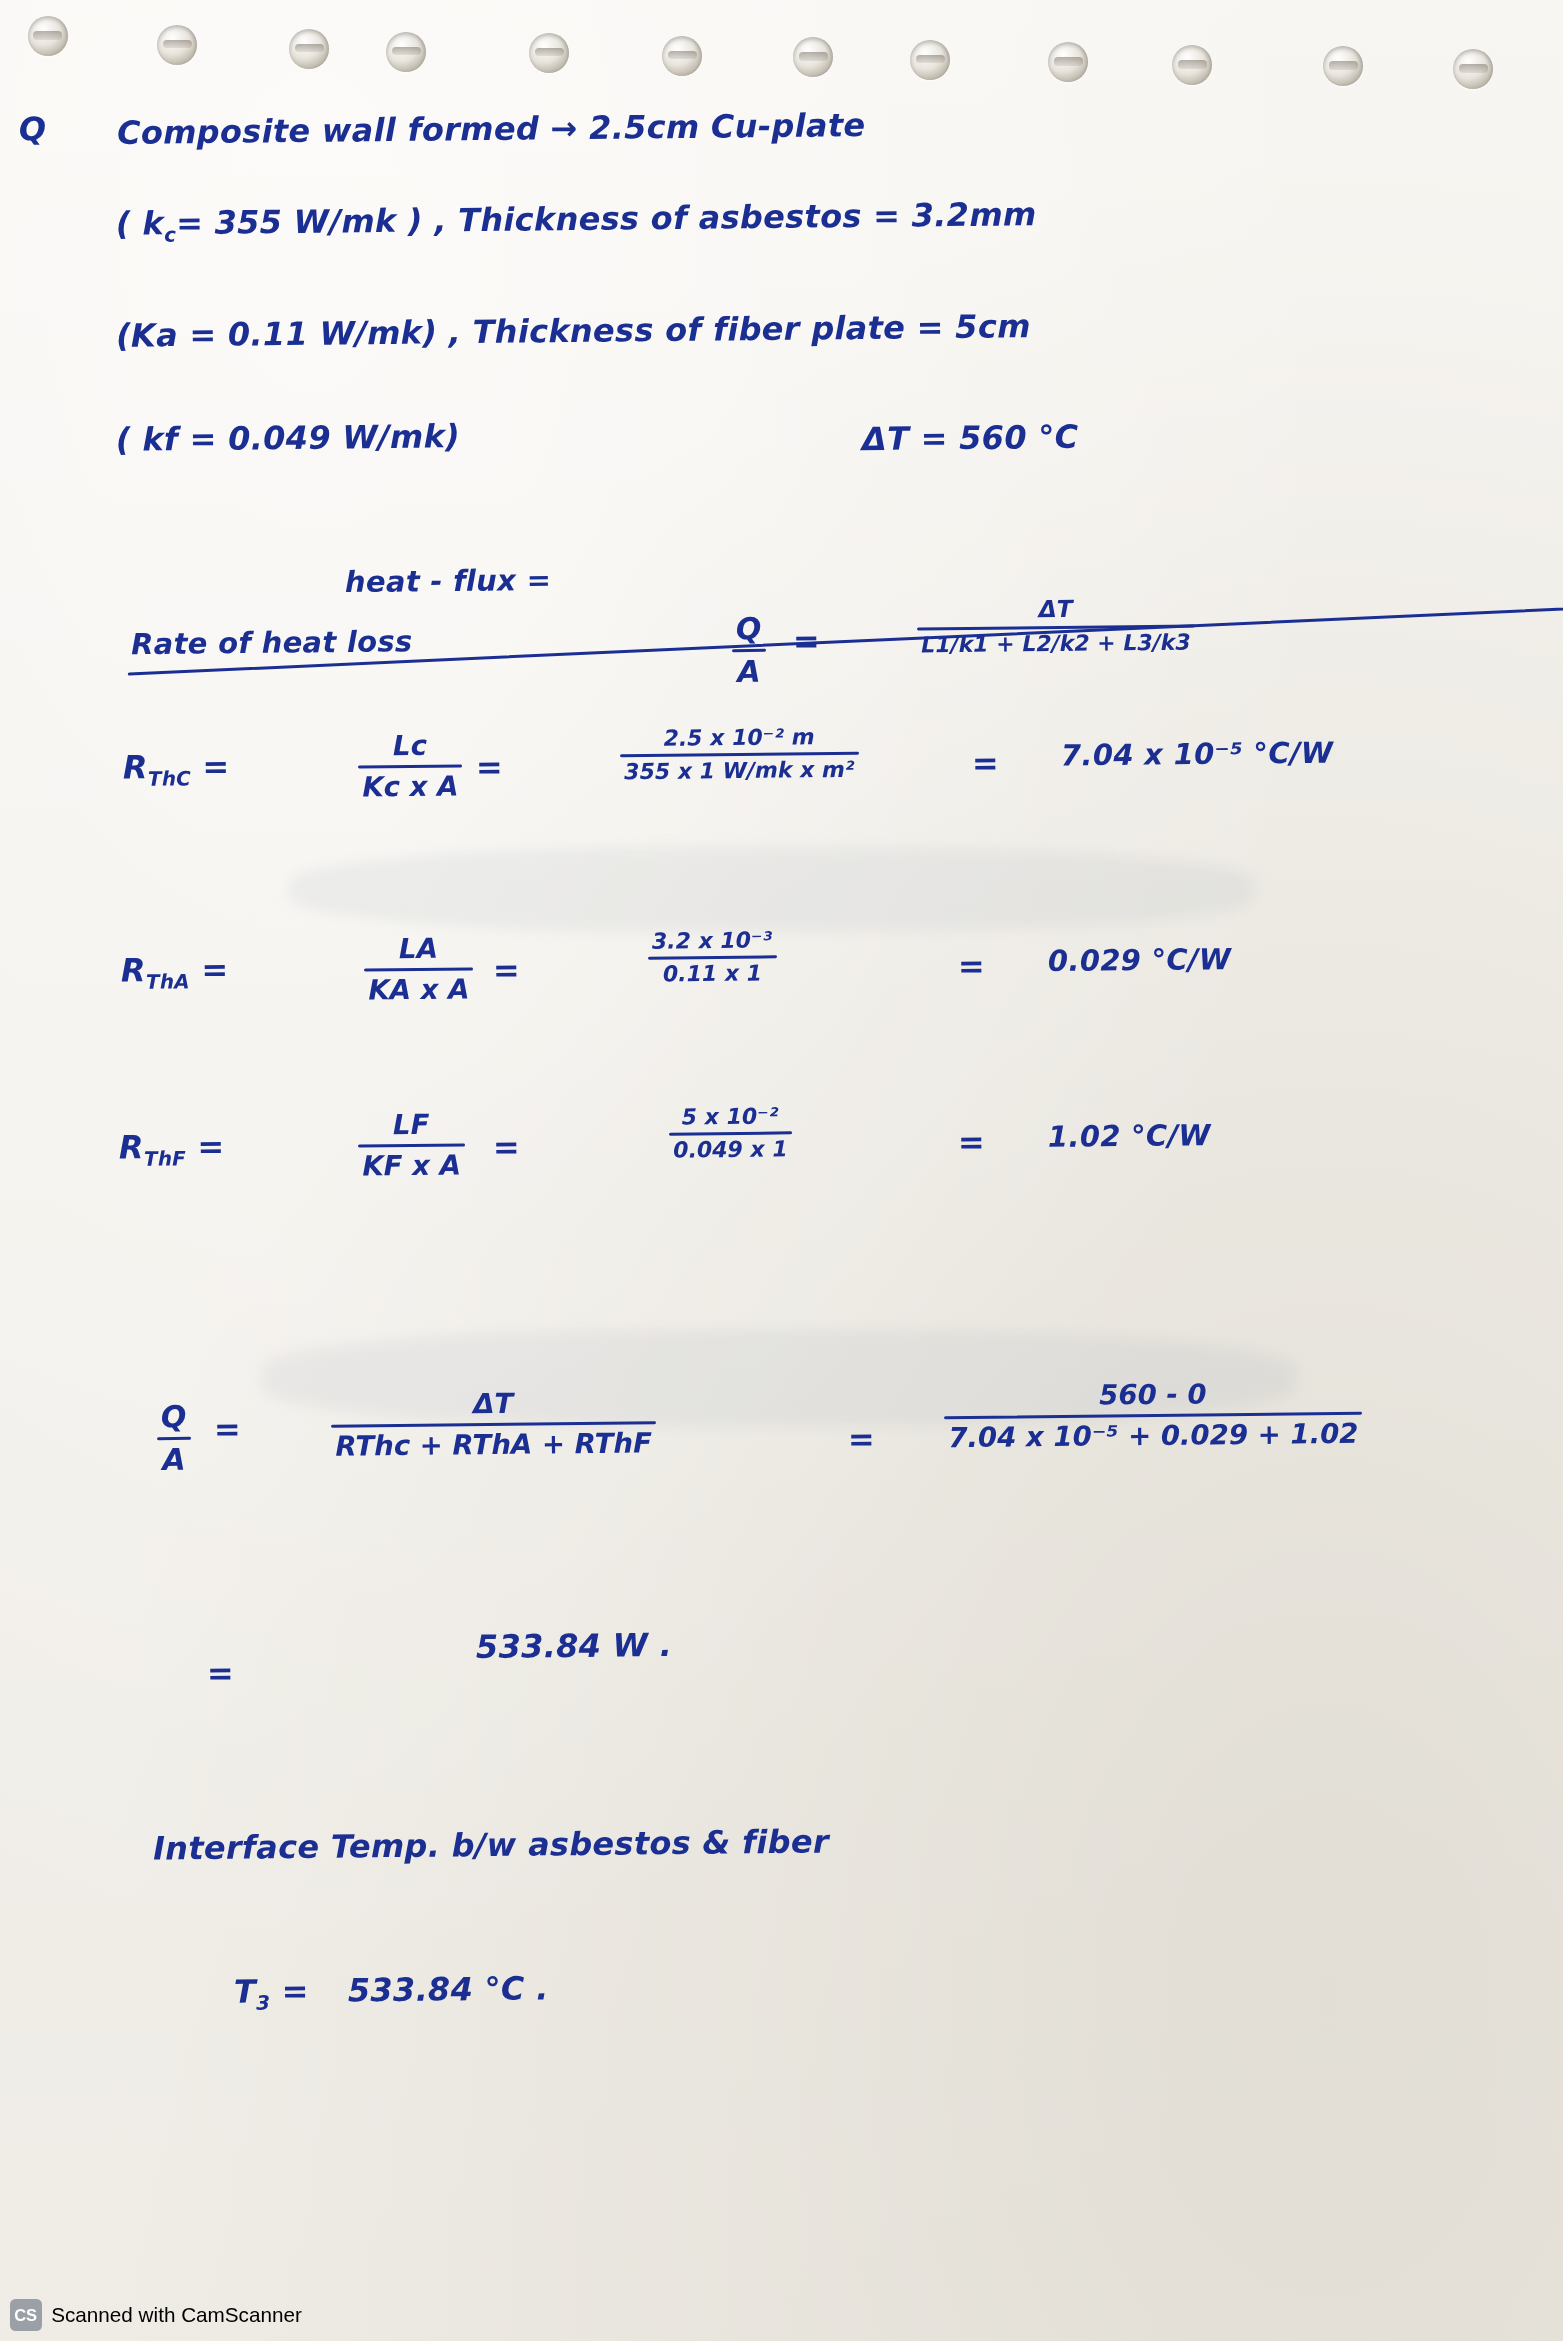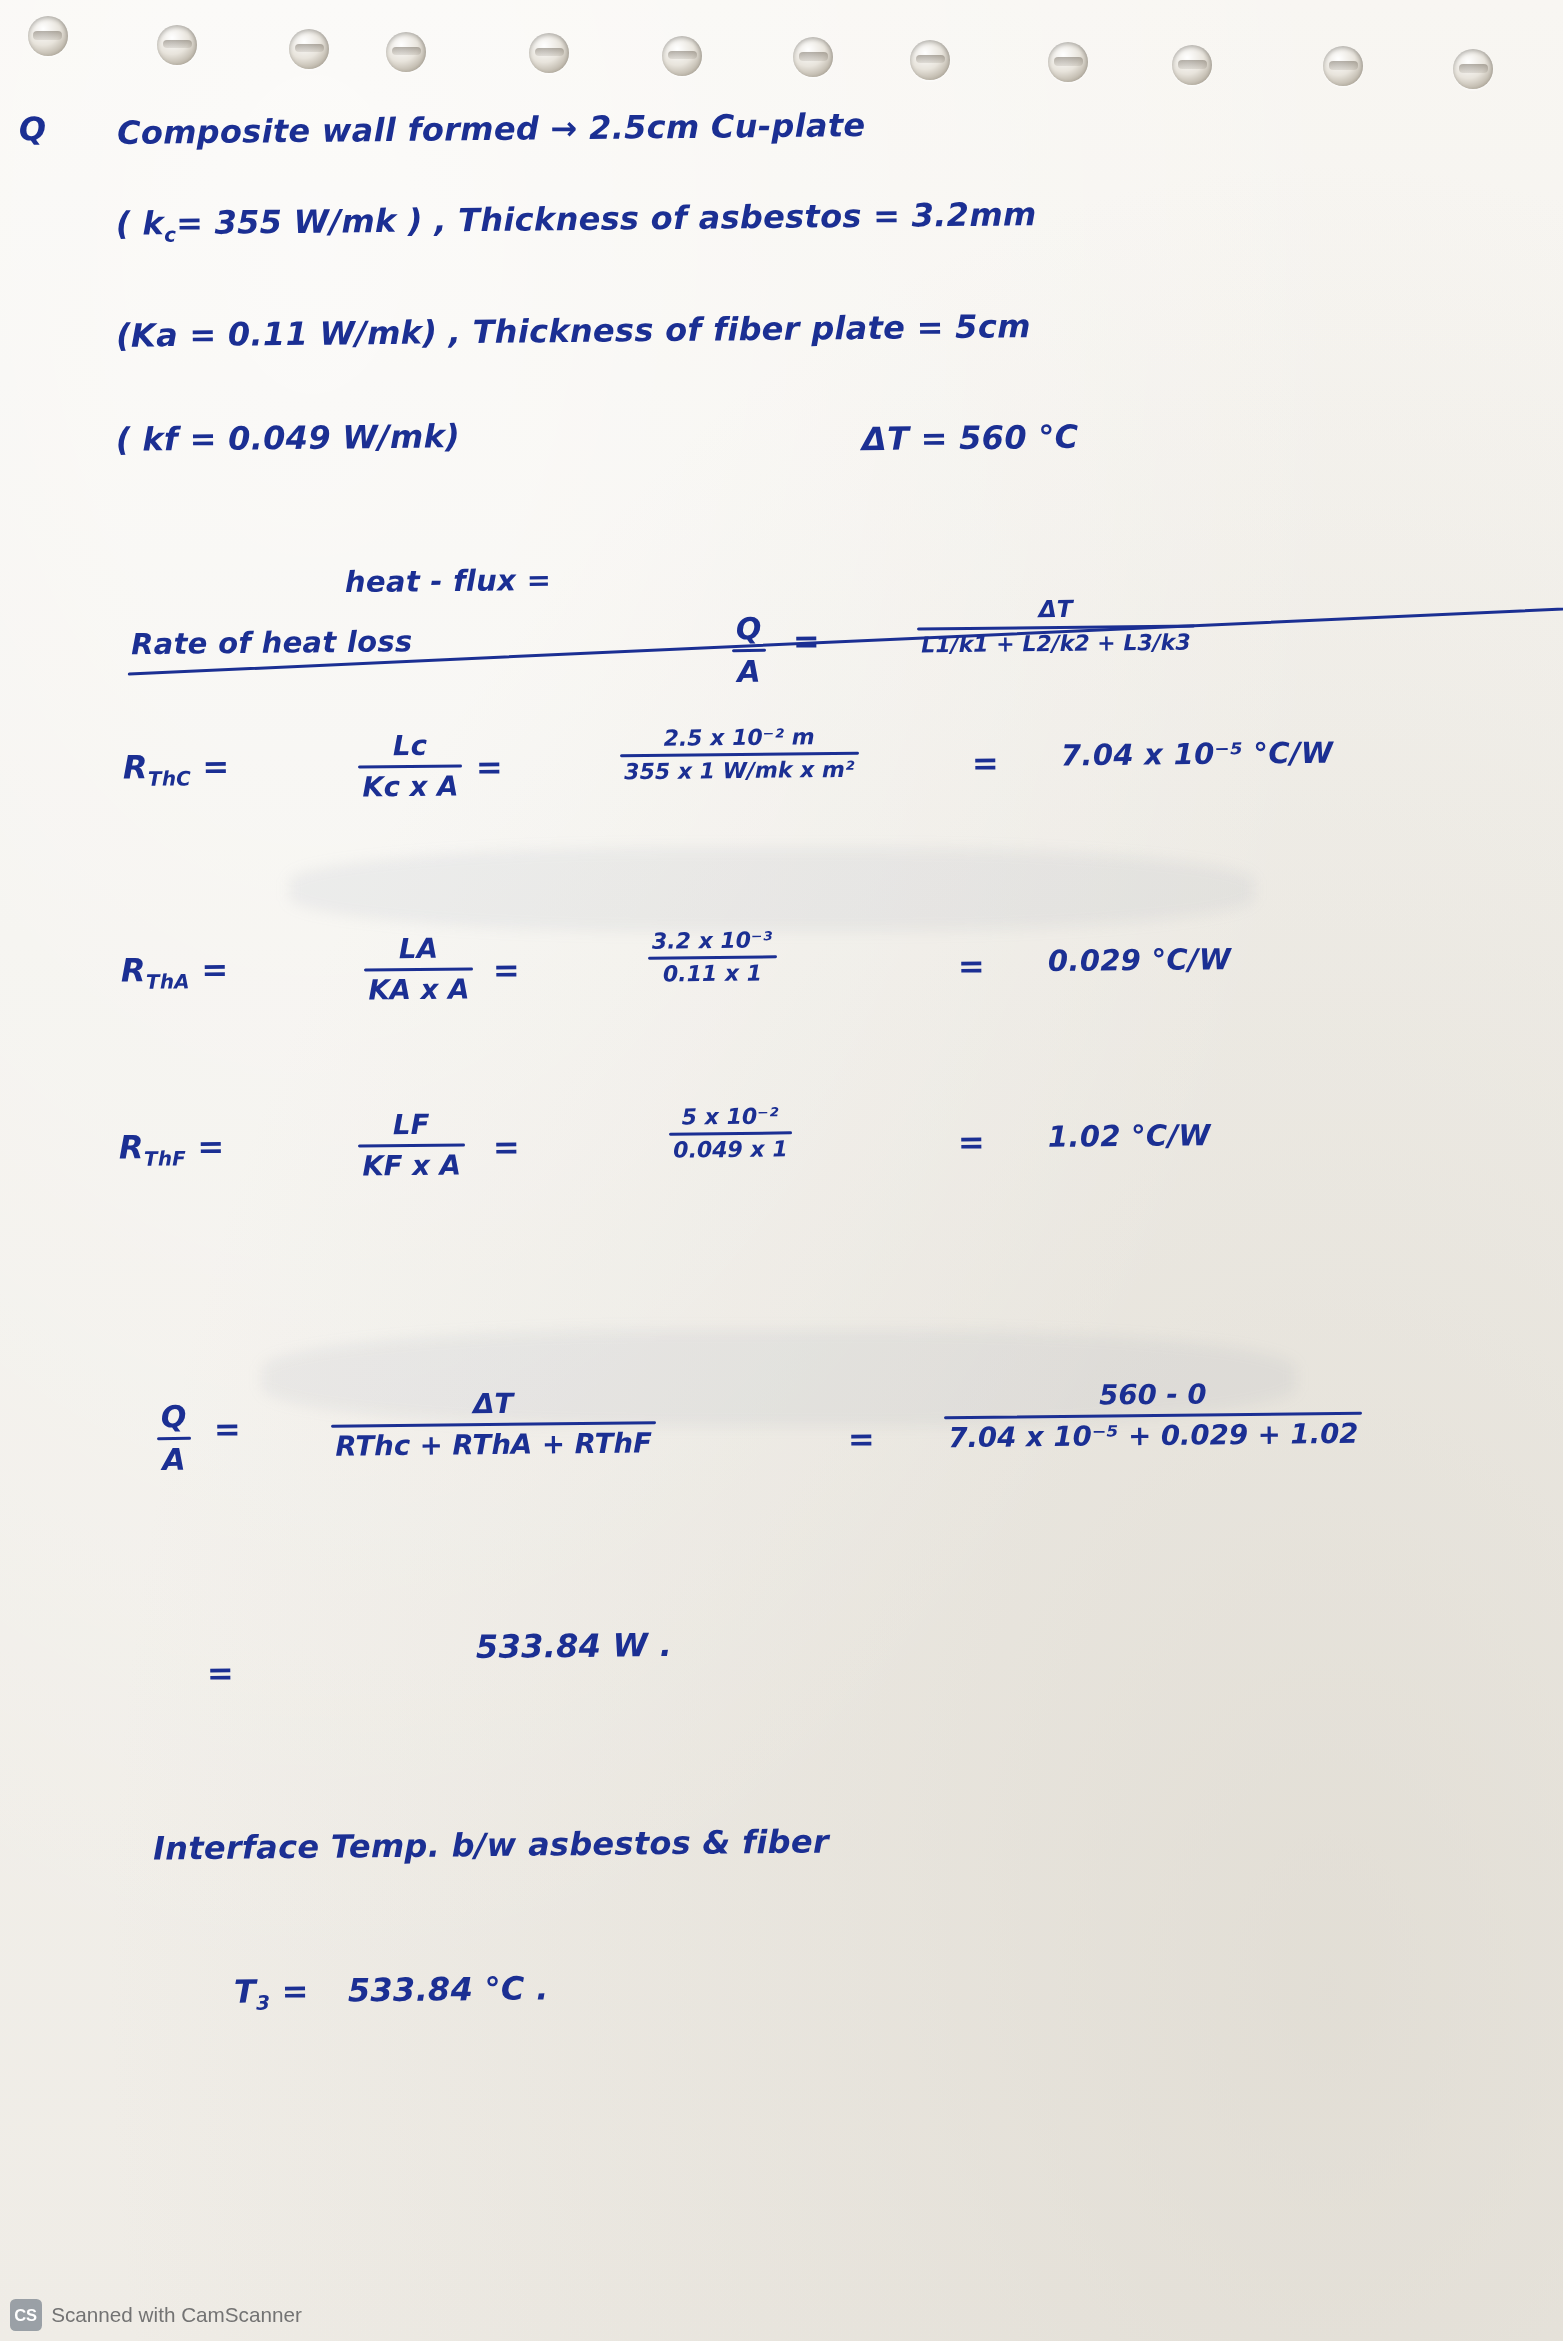--- a/index.html
+++ b/index.html
@@ -122,21 +122,21 @@
     background: #9aa0a6;
     color: #ffffff;
     font-size: 16.5px;
     font-weight: 700;
     display: flex;
     align-items: center;
     justify-content: center;
     font-family: "Liberation Sans", sans-serif;
   }
   .cs-text {
-    color: #737373;
+    color: #000000;
     font-size: 20.7px;
     font-family: "Liberation Sans", sans-serif;
   }
   .smudge {
     position: absolute;
     background: rgba(140,150,170,0.10);
     filter: blur(6.9px);
     border-radius: 40%;
     pointer-events: none;
   }

